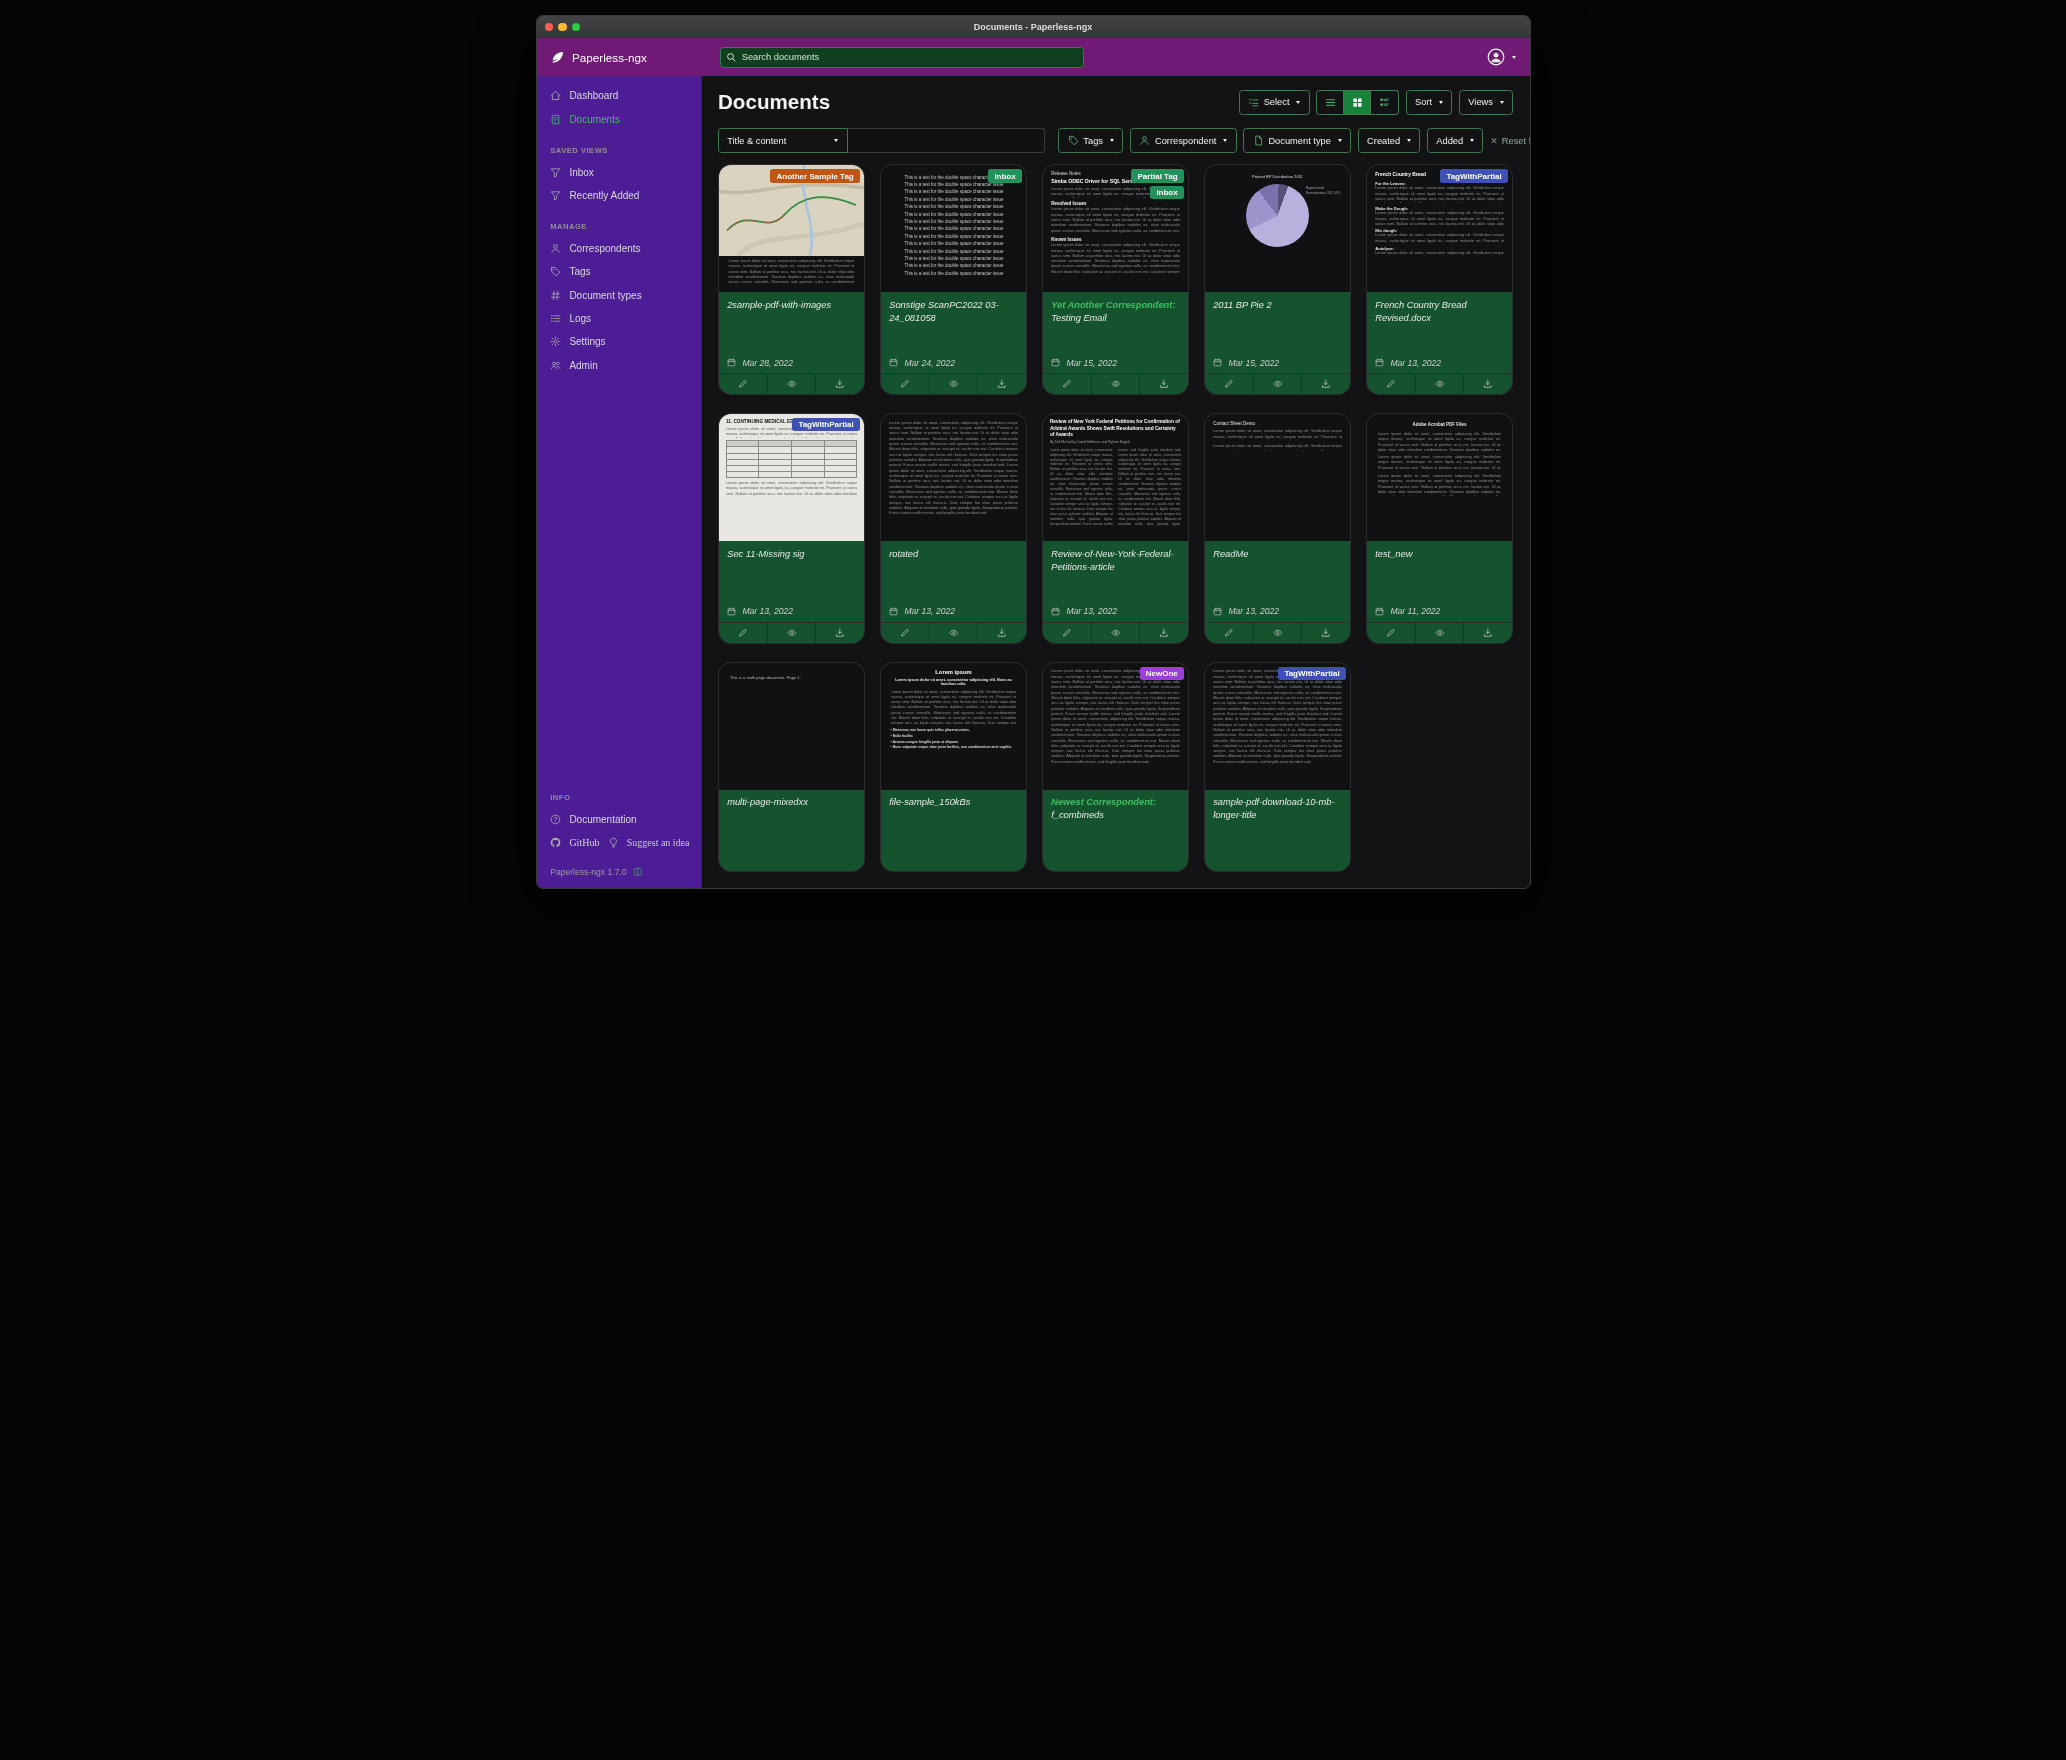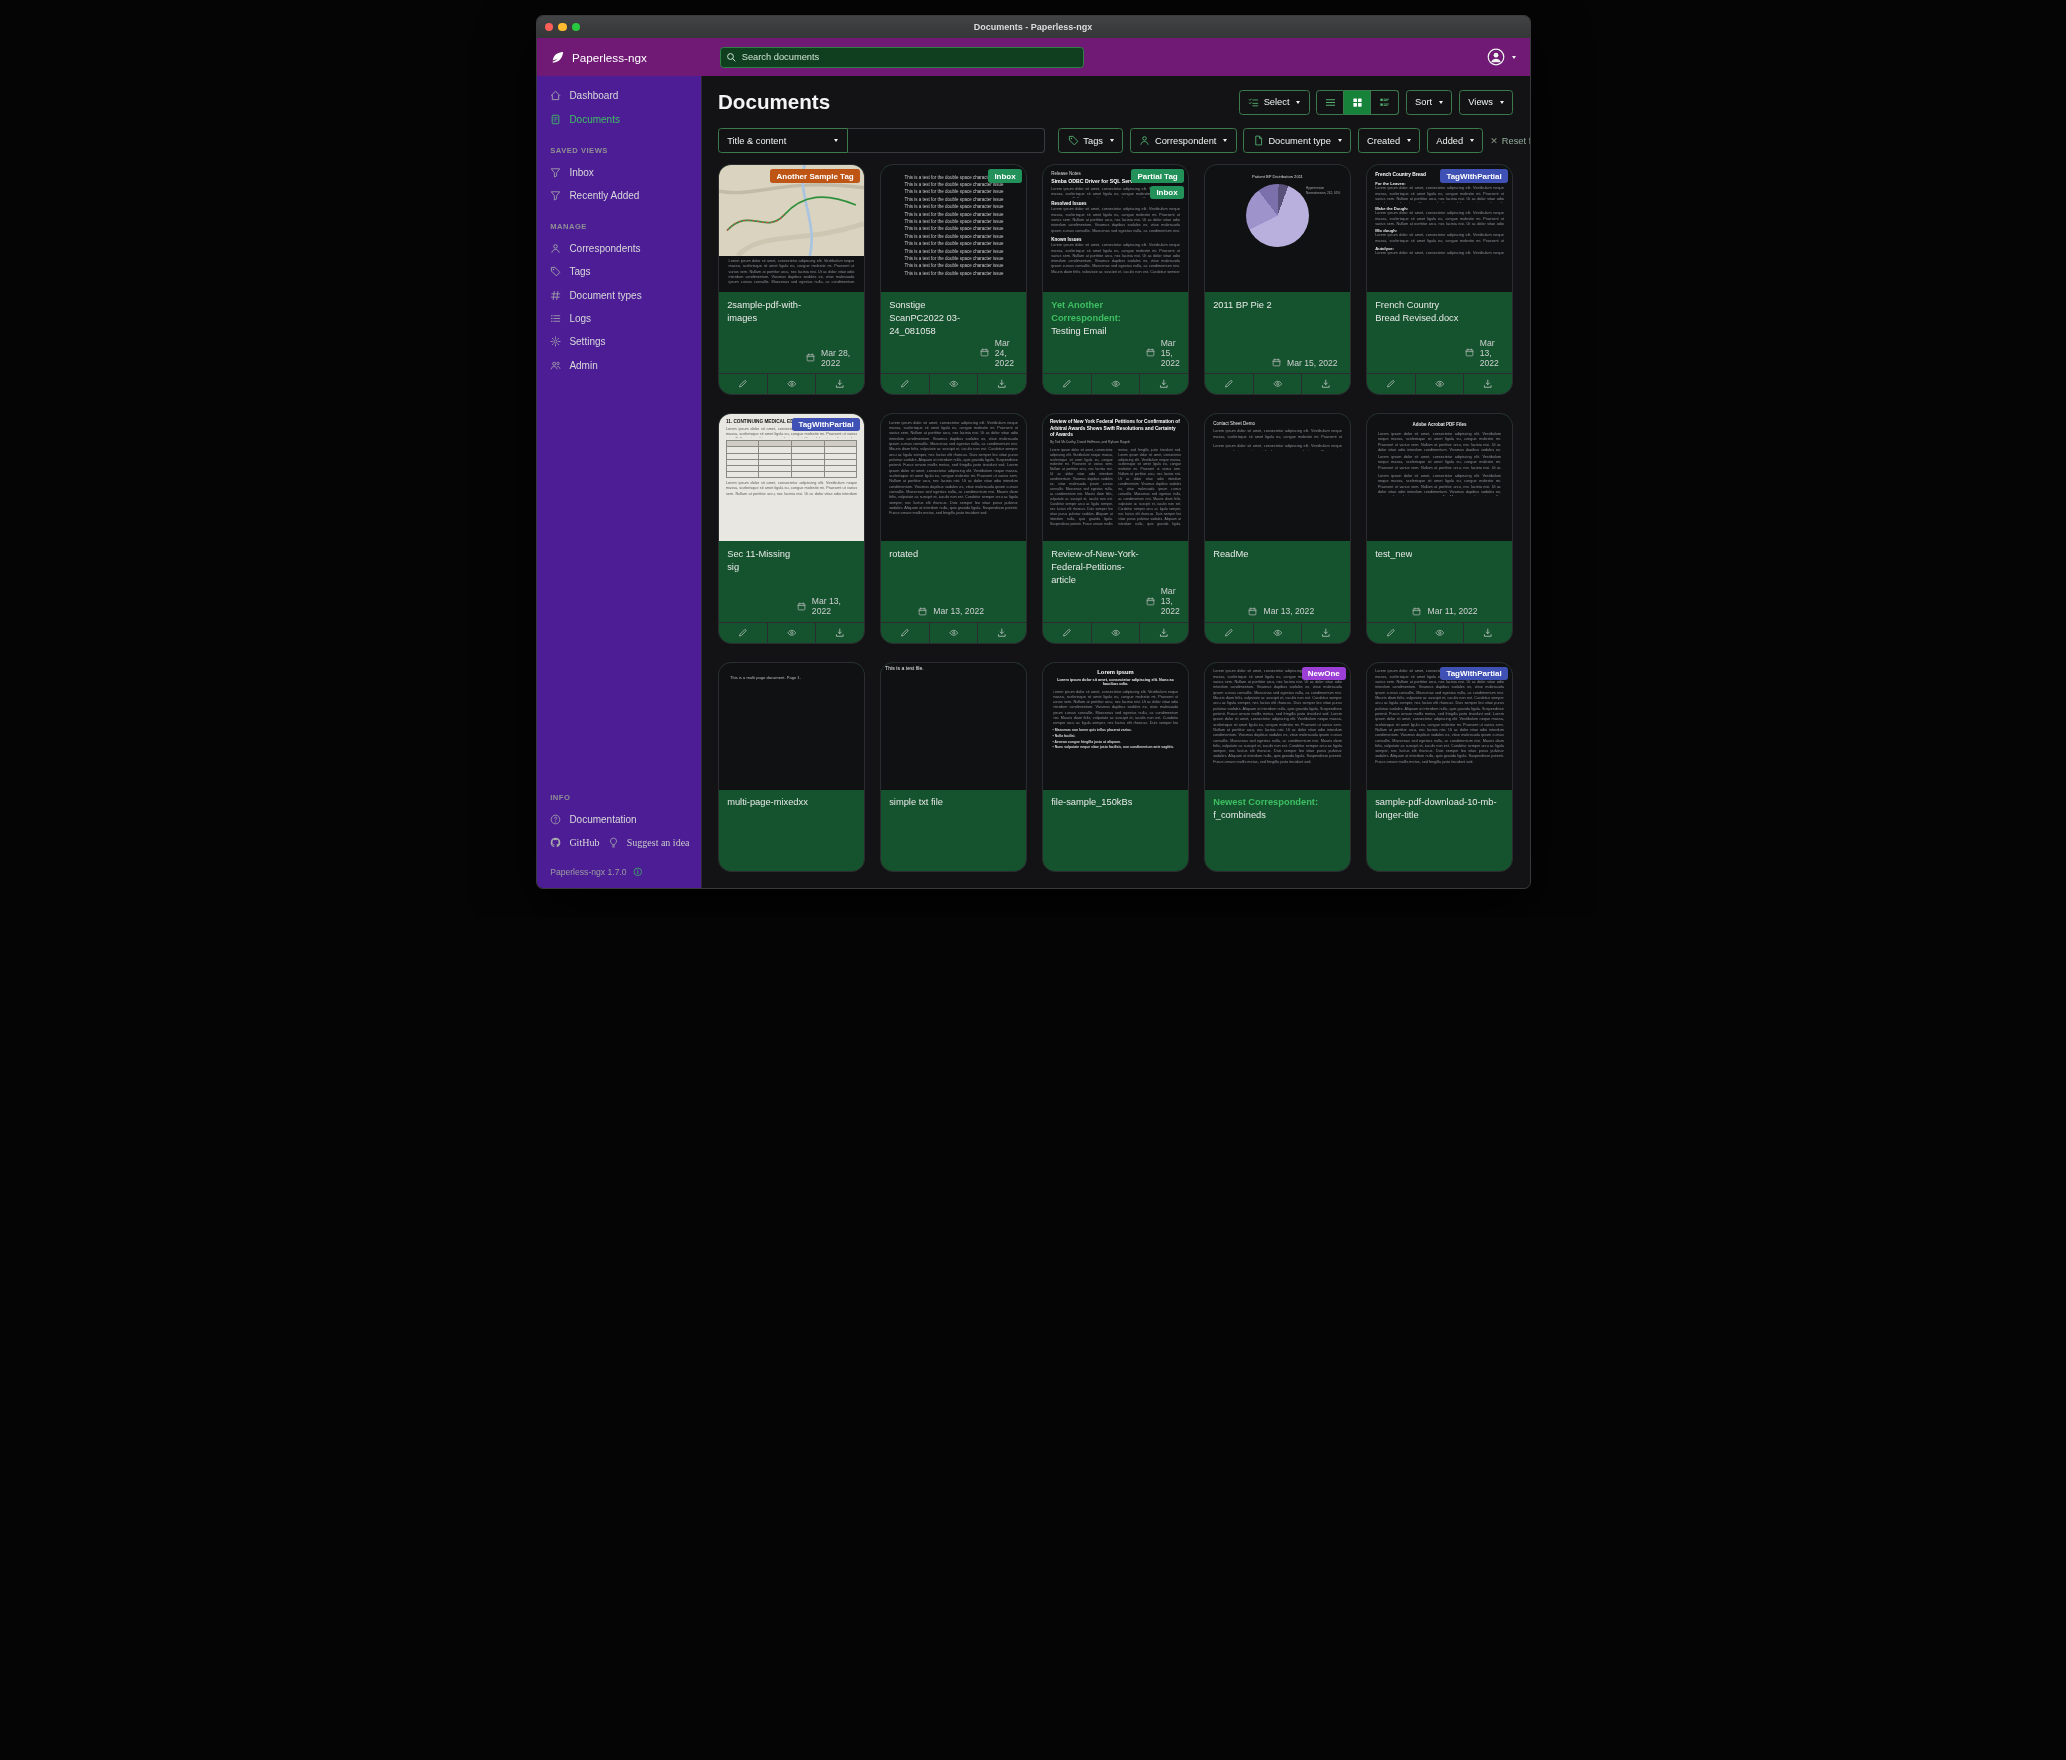--- a/index.html
+++ b/index.html
@@ -79,21 +79,21 @@
   .pbtn.active{ background:#17823a; color:#fff; border-color:#17823a; position:relative; z-index:1; }
   .pbtn.disabled{ color:#62806c; }
 
   
   .cards{ display:grid; grid-template-columns:repeat(5,1fr); gap:18px 15px; margin-top:11px; }
   .card{ background:#14532d; border:0.7px solid #2b2c2f; border-radius:13px; overflow:hidden; display:flex; flex-direction:column; }
   .thumb{ height:127px; background:#101113; position:relative; overflow:hidden; flex:0 0 auto; }
   .thumb-light{ background:#e9e7e1; }
   .thumb-tags{ position:absolute; top:4.1px; right:4.1px; display:flex; flex-direction:column; align-items:flex-end; gap:3.4px; }
   .tagpill{ color:#fff; font-size:8px; font-weight:700; padding:2.1px 6.2px; border-radius:2.7px; white-space:nowrap; cursor:pointer; }
-  .cbody{ padding:6.9px 8.2px 5.5px; display:flex; flex-direction:row; height:81px; }
+  .cbody{ padding:6.9px 8.2px 5.5px; display:flex; flex-direction:column; height:81px;font-style:italic; }
   .ctitle{ color:#e9e9ea; font-size:9.3px; line-height:1.4; cursor:pointer; overflow:hidden; }
   .ctitle .corr{ color:#3fbf63; font-weight:700; }
   .cdate{ margin-top:auto; display:flex; align-items:center; gap:6.2px; color:#cfd0d2; font-size:8.6px; }
   .cdate .ic{ color:#bfc0c2; }
   .cdate .ic svg{ width:9px; height:9px; }
   .cactions{ border-top:0.7px solid #2b2c2f; display:flex; height:20.6px; flex:0 0 auto; }
   .cact{ flex:1; display:flex; align-items:center; justify-content:center; color:#d2d3d5; cursor:pointer; background:none; border:none; border-left:0.7px solid #2b2c2f; }
   .cact:first-child{ border-left:0; }
   .cact .ic svg{ width:9.6px; height:9.6px; }
 
@@ -986,28 +986,20 @@
           <div class="card">
             <div class="thumb">
               <div class="note-mid">This is a multi page document. Page 1.</div>
             </div>
             <div class="cbody">
               <div class="ctitle"><span>multi-page-mixedxx</span></div>
             </div>
           </div>
           <div class="card">
             <div class="thumb">
-              <div class="note-top">This is a test file.</div>
-            </div>
-            <div class="cbody">
-              <div class="ctitle"><span>simple txt file</span></div>
-            </div>
-          </div>
-          <div class="card">
-            <div class="thumb">
               <div class="lor">
                 <div class="lor-h">Lorem ipsum</div>
                 <div class="lor-sh">Lorem ipsum dolor sit amet, consectetur adipiscing elit. Nunc ac faucibus odio.</div>
                 <div class="fill " style="height:37px">Lorem ipsum dolor sit amet, consectetur adipiscing elit. Vestibulum neque massa, scelerisque sit amet ligula eu, congue molestie mi. Praesent ut varius sem. Nullam at porttitor arcu, nec lacinia nisi. Ut ac dolor vitae odio interdum condimentum. Vivamus dapibus sodales ex, vitae malesuada ipsum cursus convallis. Maecenas sed egestas nulla, ac condimentum nisi. Mauris diam felis, vulputate ac suscipit et, iaculis non est. Curabitur semper arcu ac ligula semper, nec luctus elit rhoncus. Duis semper leo vitae purus pulvinar sodales. Aliquam at interdum nulla, quis gravida ligula. Suspendisse potenti. Fusce ornare mollis metus, sed fringilla justo tincidunt sed. Lorem ipsum dolor sit amet, consectetur adipiscing elit. Vestibulum neque massa, scelerisque sit amet ligula eu, congue molestie mi. Praesent ut varius sem. Nullam at porttitor arcu, nec lacinia nisi. Ut ac dolor vitae odio interdum condimentum. Vivamus dapibus sodales ex, vitae malesuada ipsum cursus convallis. Maecenas sed egestas nulla, ac condimentum nisi. Mauris diam felis, vulputate ac suscipit et, iaculis non est. Curabitur semper arcu ac ligula semper, nec luctus elit rhoncus. Duis semper leo vitae purus pulvinar sodales. Aliquam at interdum nulla, quis gravida ligula. Suspendisse potenti. Fusce ornare mollis metus, sed fringilla justo tincidunt sed.</div>
                 <div class="lor-li">• Maecenas non lorem quis tellus placerat varius.</div>
                 <div class="lor-li">• Nulla facilisi.</div>
                 <div class="lor-li">• Aenean congue fringilla justo ut aliquam.</div>
                 <div class="lor-li">• Nunc vulputate neque vitae justo facilisis, non condimentum ante sagittis.</div>
               </div>
             </div>

